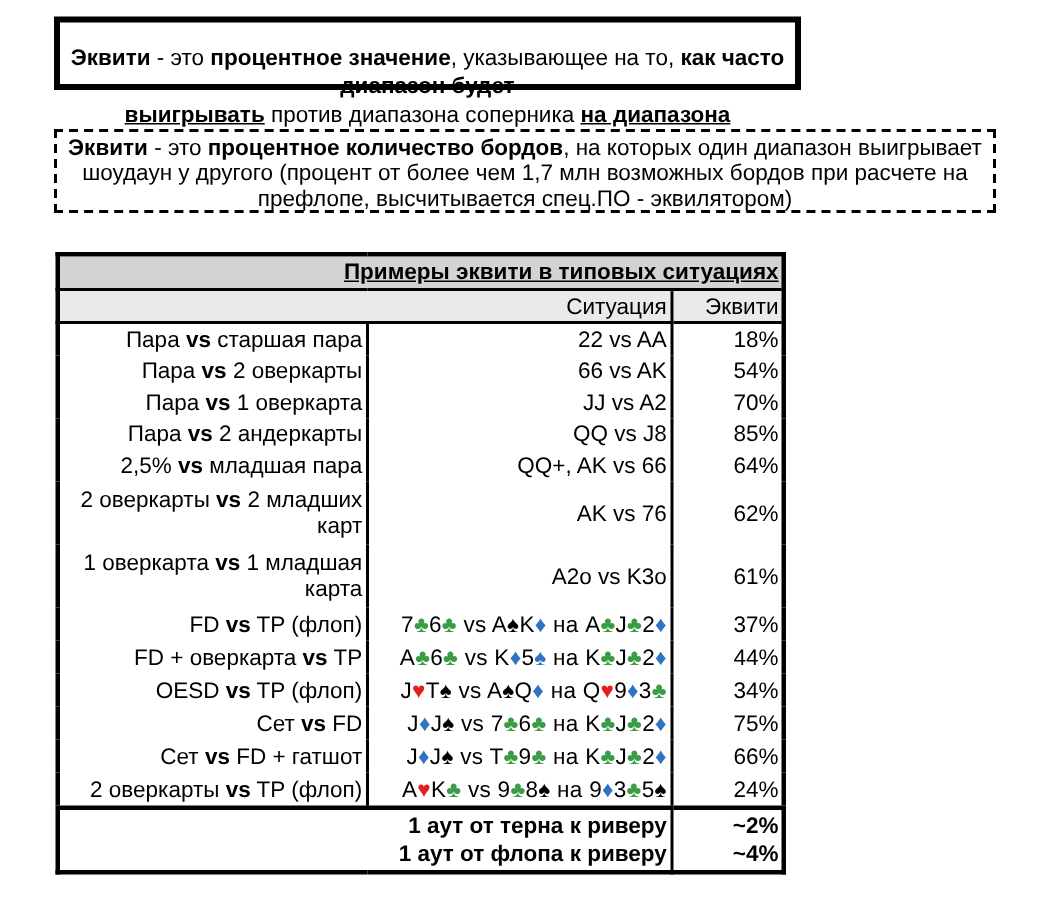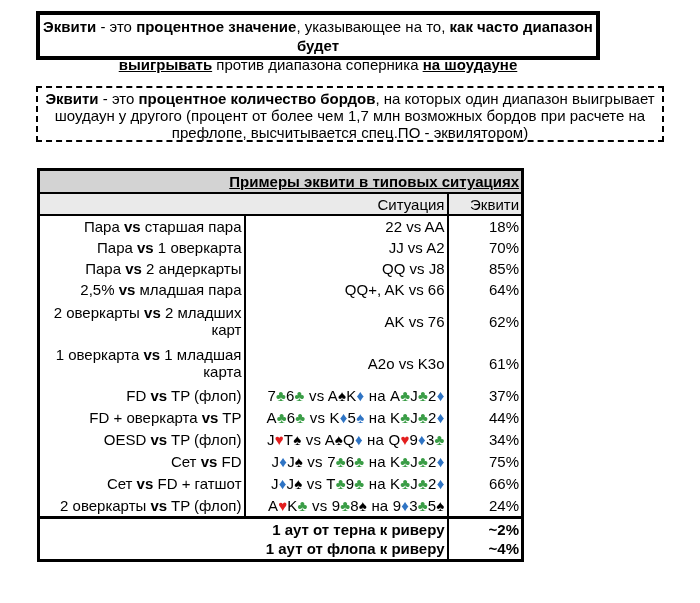--- a/index.html
+++ b/index.html
@@ -7,23 +7,23 @@
     width:700px; height:603px;
     background:#ffffff;
     font-family:"Liberation Sans", sans-serif;
     color:#000;
     position:relative;
     overflow:hidden;
   }
   .box { position:absolute; box-sizing:border-box; text-align:center; font-size:15px; }
   .box p { margin:0; }
   .box.solid {
-    left:36px; top:11px; width:564px; height:49px;
+    left:36px; top:11px; width:498px; height:49px;
     border:4px solid var(--border,#000);
-    line-height:19px; padding-top:2px;
+    line-height:19px; padding-top:14px;
   }
   .box.dashed {
     left:36px; top:86px; width:628px; height:56px;
     border:2px dashed var(--border,#000);
     line-height:17px; padding-top:2px;
   }
   .bold { font-weight:bold; }
   .und  { text-decoration:underline; }
 
   table.equity-table {
@@ -63,21 +63,21 @@
   .c-blue  { color:var(--suit-blue,#2f74c4); }
   .c-red   { color:var(--suit-red,#e31e1e); }
   .c-black { color:var(--suit-black,#000); }
 </style>
 </head>
 <body style="--suit-green: #3a9d46; --suit-blue: #2f74c4; --suit-red: #e31e1e; --suit-black: #000000; --header-bg: #d3d3d3; --subheader-bg: #eaeaea; --border: #000000;">
 
 <div class="page">
 
   <div class="box solid">
-    <p><span class="bold">Эквити</span><span> - это </span><span class="bold">процентное значение</span><span>, указывающее на то, </span><span class="bold">как часто диапазон будет</span><br><span class="bold und">выигрывать</span><span> против диапазона соперника </span><span class="bold und">на шоудауне</span></p>
+    <p><span class="bold">Эквити</span><span> - это </span><span class="bold">процентное значение</span><span>, указывающее на то, </span><span class="bold">как часто диапазон будет</span><br><span class="bold und">выигрывать</span><span> против диапазона соперника </span><span class="bold und">на диапазона</span></p>
   </div>
 
   <div class="box dashed">
     <p><span class="bold">Эквити</span><span> - это </span><span class="bold">процентное количество бордов</span><span>, на которых один диапазон выигрывает</span><br><span>шоудаун у другого (процент от более чем 1,7 млн возможных бордов при расчете на</span><br><span>префлопе, высчитывается спец.ПО - эквилятором)</span></p>
   </div>
 
   <table class="equity-table">
     <colgroup>
         <col class="c1">
         <col class="c2">
@@ -90,20 +90,25 @@
       <tr class="colhead-row">
         <td colspan="2">Ситуация</td>
         <td class="eqcol">Эквити</td>
       </tr>
     </thead>
     <tbody class="main">
         <tr>
           <td class="sit"><span>Пара </span><span class="bold">vs</span><span> старшая пара</span></td>
           <td class="hand"><span>22 vs AA</span></td>
           <td class="eq">18%</td>
+        </tr>
+        <tr>
+          <td class="sit"><span>Пара </span><span class="bold">vs</span><span> 2 оверкарты</span></td>
+          <td class="hand"><span>66 vs AK</span></td>
+          <td class="eq">54%</td>
         </tr>
         <tr>
           <td class="sit"><span>Пара </span><span class="bold">vs</span><span> 1 оверкарта</span></td>
           <td class="hand"><span>JJ vs A2</span></td>
           <td class="eq">70%</td>
         </tr>
         <tr>
           <td class="sit"><span>Пара </span><span class="bold">vs</span><span> 2 андеркарты</span></td>
           <td class="hand"><span>QQ vs J8</span></td>
           <td class="eq">85%</td>

